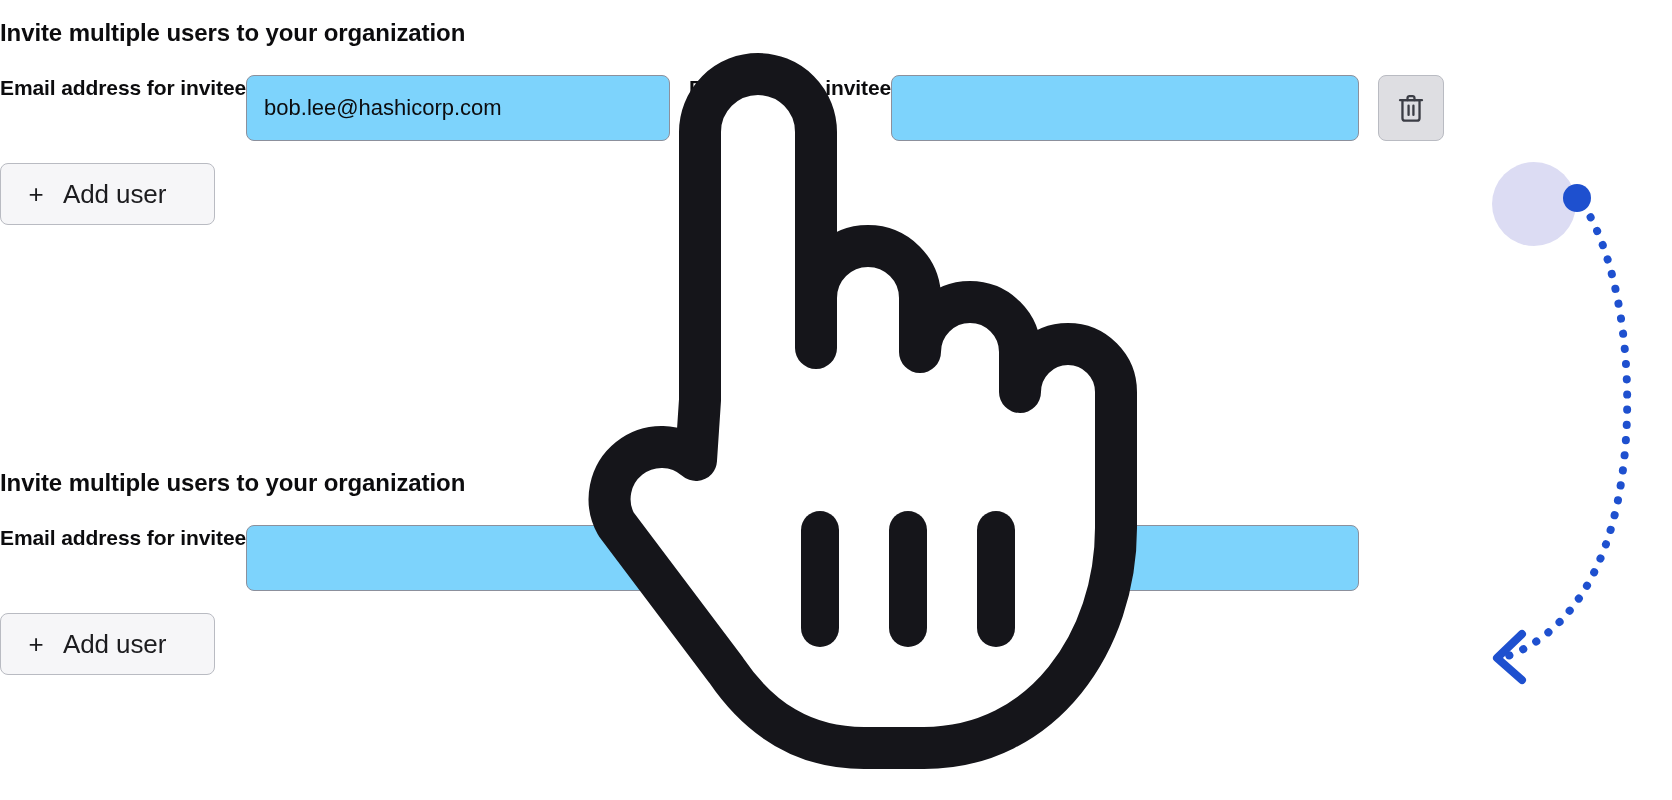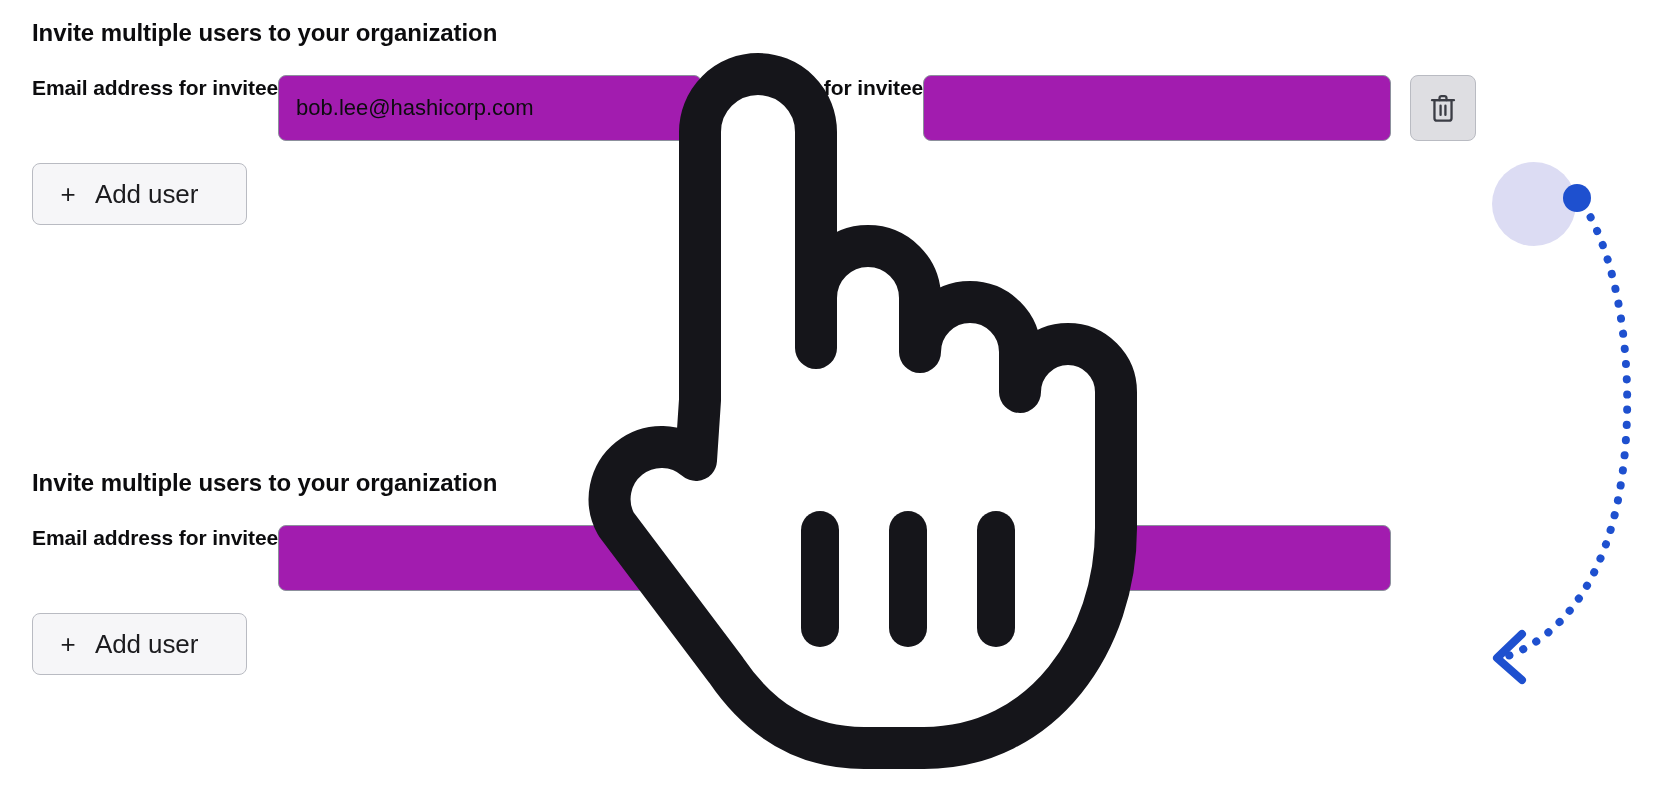--- a/index.html
+++ b/index.html
@@ -20,21 +20,21 @@
   }
 
   .page {
     position: absolute;
     inset: 0;
   }
 
   
   .invite-section {
     position: absolute;
-    left: 32px;
+    left: 0;
   }
   #section-1 { top: 18px; }
   #section-2 { top: 468px; }
 
   .section-heading {
     font-size: 24px;
     font-weight: bold;
     line-height: 30px;
     letter-spacing: -0.1px;
     color: #0c0c0e;
@@ -64,21 +64,21 @@
     color: #0c0c0e;
     margin-bottom: 13px;
     white-space: nowrap;
   }
 
   .text-input {
     width: 100%;
     height: 66px;
     border: 1.6px solid #8c909c;
     border-radius: 8px;
-    background: #a21caf;
+    background: #7dd3fc;
     padding: 0 17px;
     font-family: "Liberation Sans", sans-serif;
     font-size: 22px;
     color: #0c0c0e;
     outline: none;
   }
   .text-input::placeholder { color: #8c909c; }
 
   
   .delete-btn-wrap {

